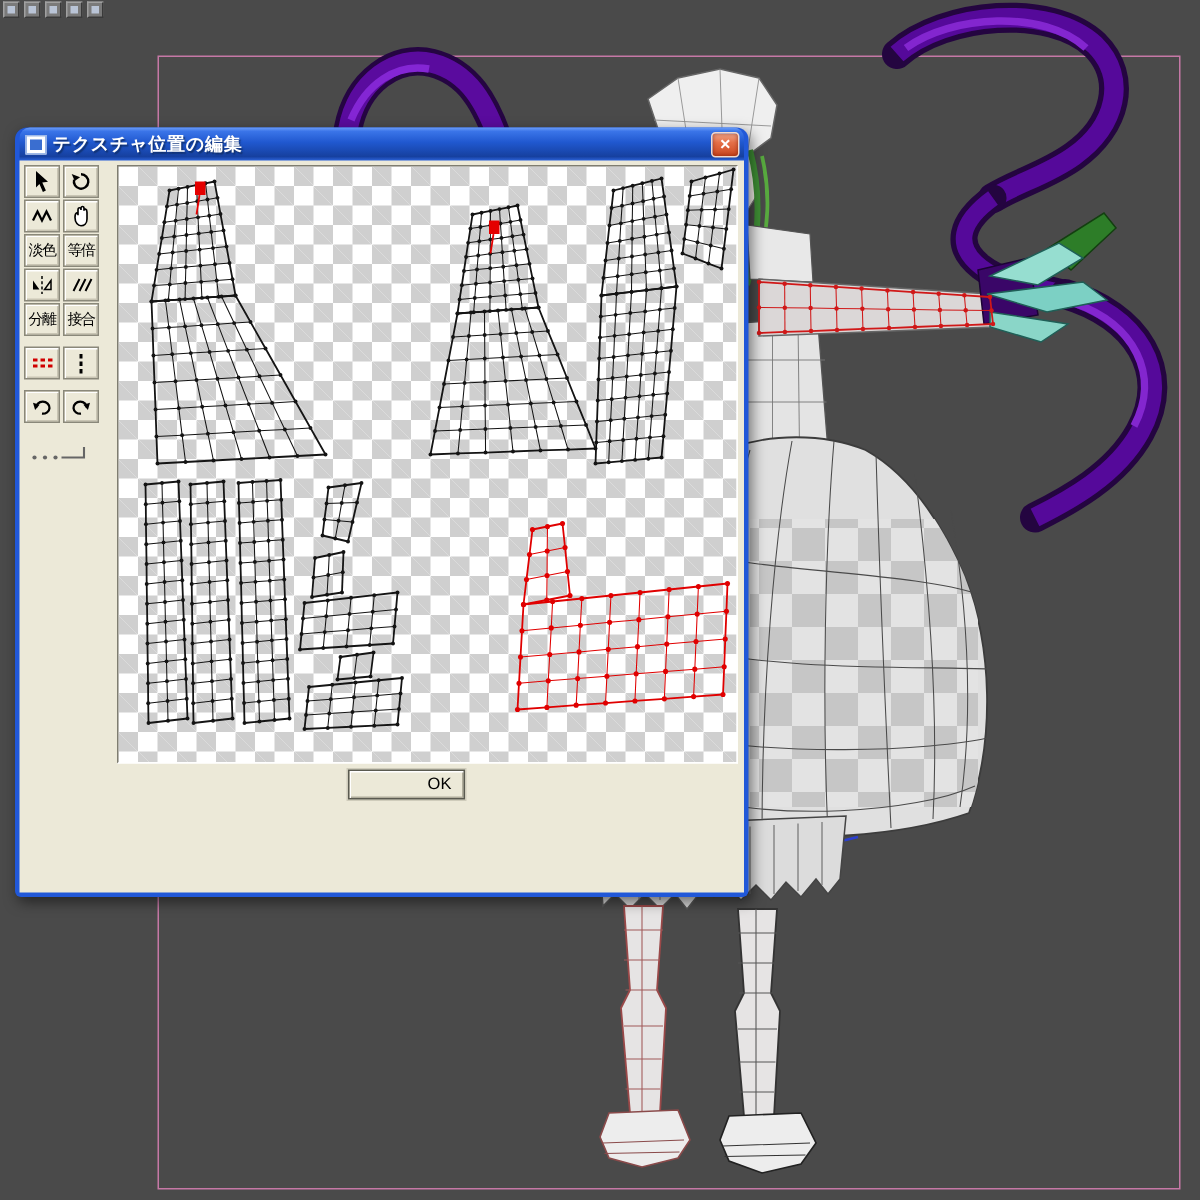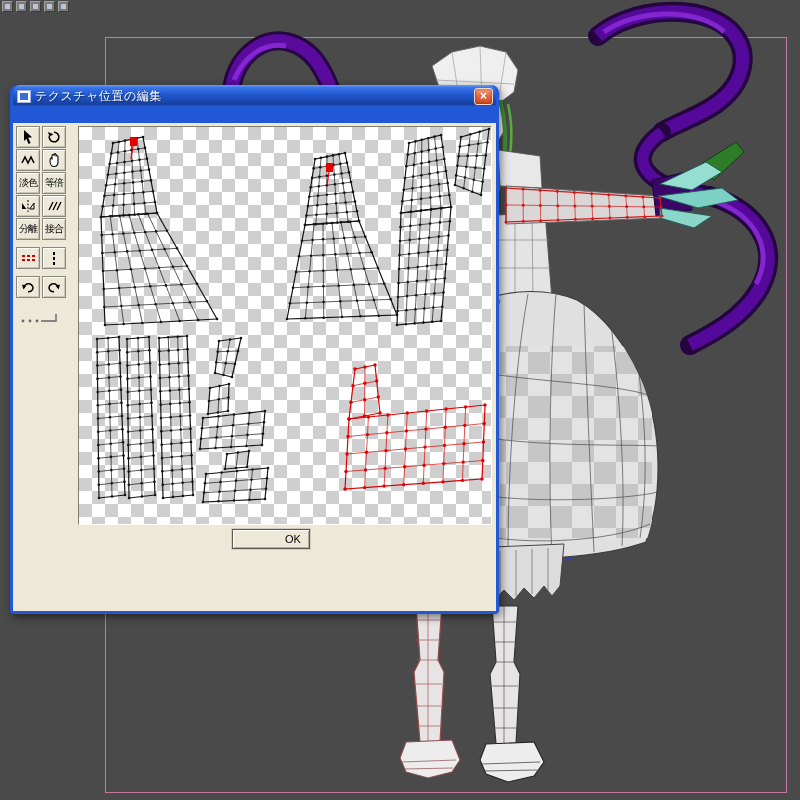--- a/index.html
+++ b/index.html
@@ -17,28 +17,28 @@
   
   .dialog { position:absolute; left:10px; top:85px; width:489px; z-index:10;
             background:#2158d8; padding:0 3px 3px;
             border-radius:8px 8px 4px 4px;
             box-shadow:2px 3px 9px rgba(0,0,0,.5); }
   .titlebar { height:22px; display:flex; align-items:center; gap:4px; padding:0 3px 0 4px;
               border-radius:7px 7px 0 0;
               background:linear-gradient(180deg,#6a9cf8 0%,#3a74e8 12%,#2058cf 45%,#16409f 88%,#2b62d8 100%); }
   .title-icon { width:14px; height:13px; background:#fff; border:1px solid #9db8e8; display:flex; flex:0 0 auto; }
   .title-icon i { margin:2px; flex:1; background:#3a6ed0; }
-  .title-text { color:#fff; font-size:12px; font-weight:normal; letter-spacing:.5px;
+  .title-text { color:#fff; font-size:12px; font-weight:bold; letter-spacing:.5px;
                 text-shadow:1px 1px 1px #10306e; flex:1; white-space:nowrap; overflow:hidden; }
   .close-btn { width:19px; height:17px; flex:0 0 auto; border-radius:3px;
                background:linear-gradient(180deg,#f2a98e 0%,#e57048 40%,#ce4a22 95%);
                border:1px solid #f2d8cc; color:#fff; font-size:12px; font-weight:bold;
                line-height:15px; text-align:center;
                box-shadow:inset 0 0 3px rgba(110,20,0,.65); }
-  .dialog-body { position:relative; background:#ece9d8; height:488px;margin-top:16px; }
+  .dialog-body { position:relative; background:#ece9d8; height:488px; }
 
   
   .palette { position:absolute; left:3px; top:3px; width:54px;
              display:grid; grid-template-columns:24px 24px; gap:1px 2px; }
   .tbtn { width:24px; height:22px; background:#ece9d8; border:1px solid #8a887a;
           box-shadow:inset 1px 1px 0 #fff, inset -1px -1px 0 #c9c5b4;
           display:flex; align-items:center; justify-content:center;
           font-size:10px; letter-spacing:-1px; color:#000; overflow:hidden; }
   .tbtn svg { display:block; }
   .pal-gap { grid-column:1 / 3; height:5px; }

